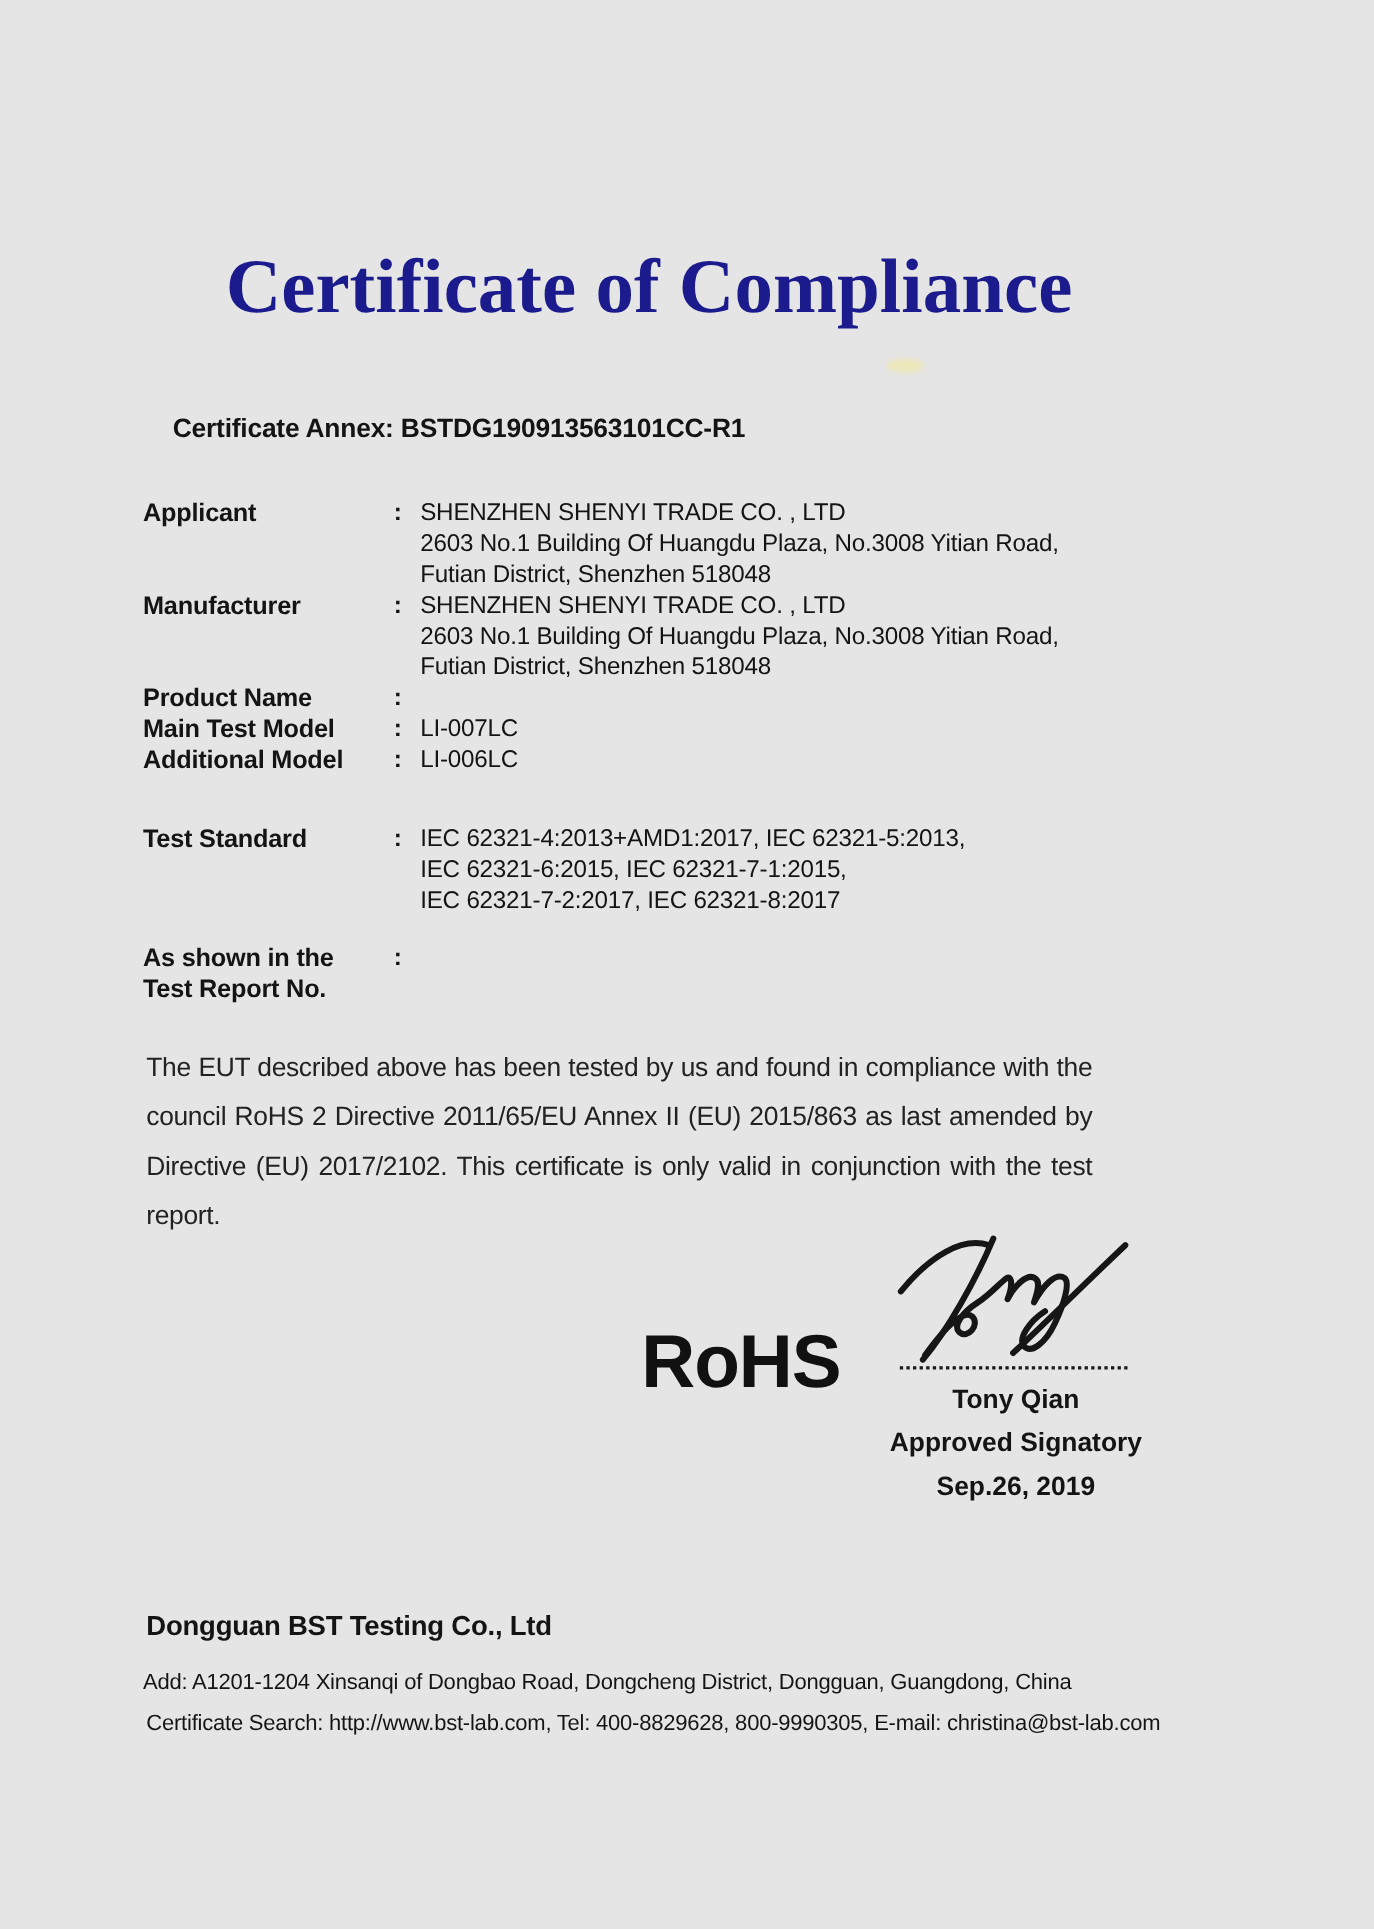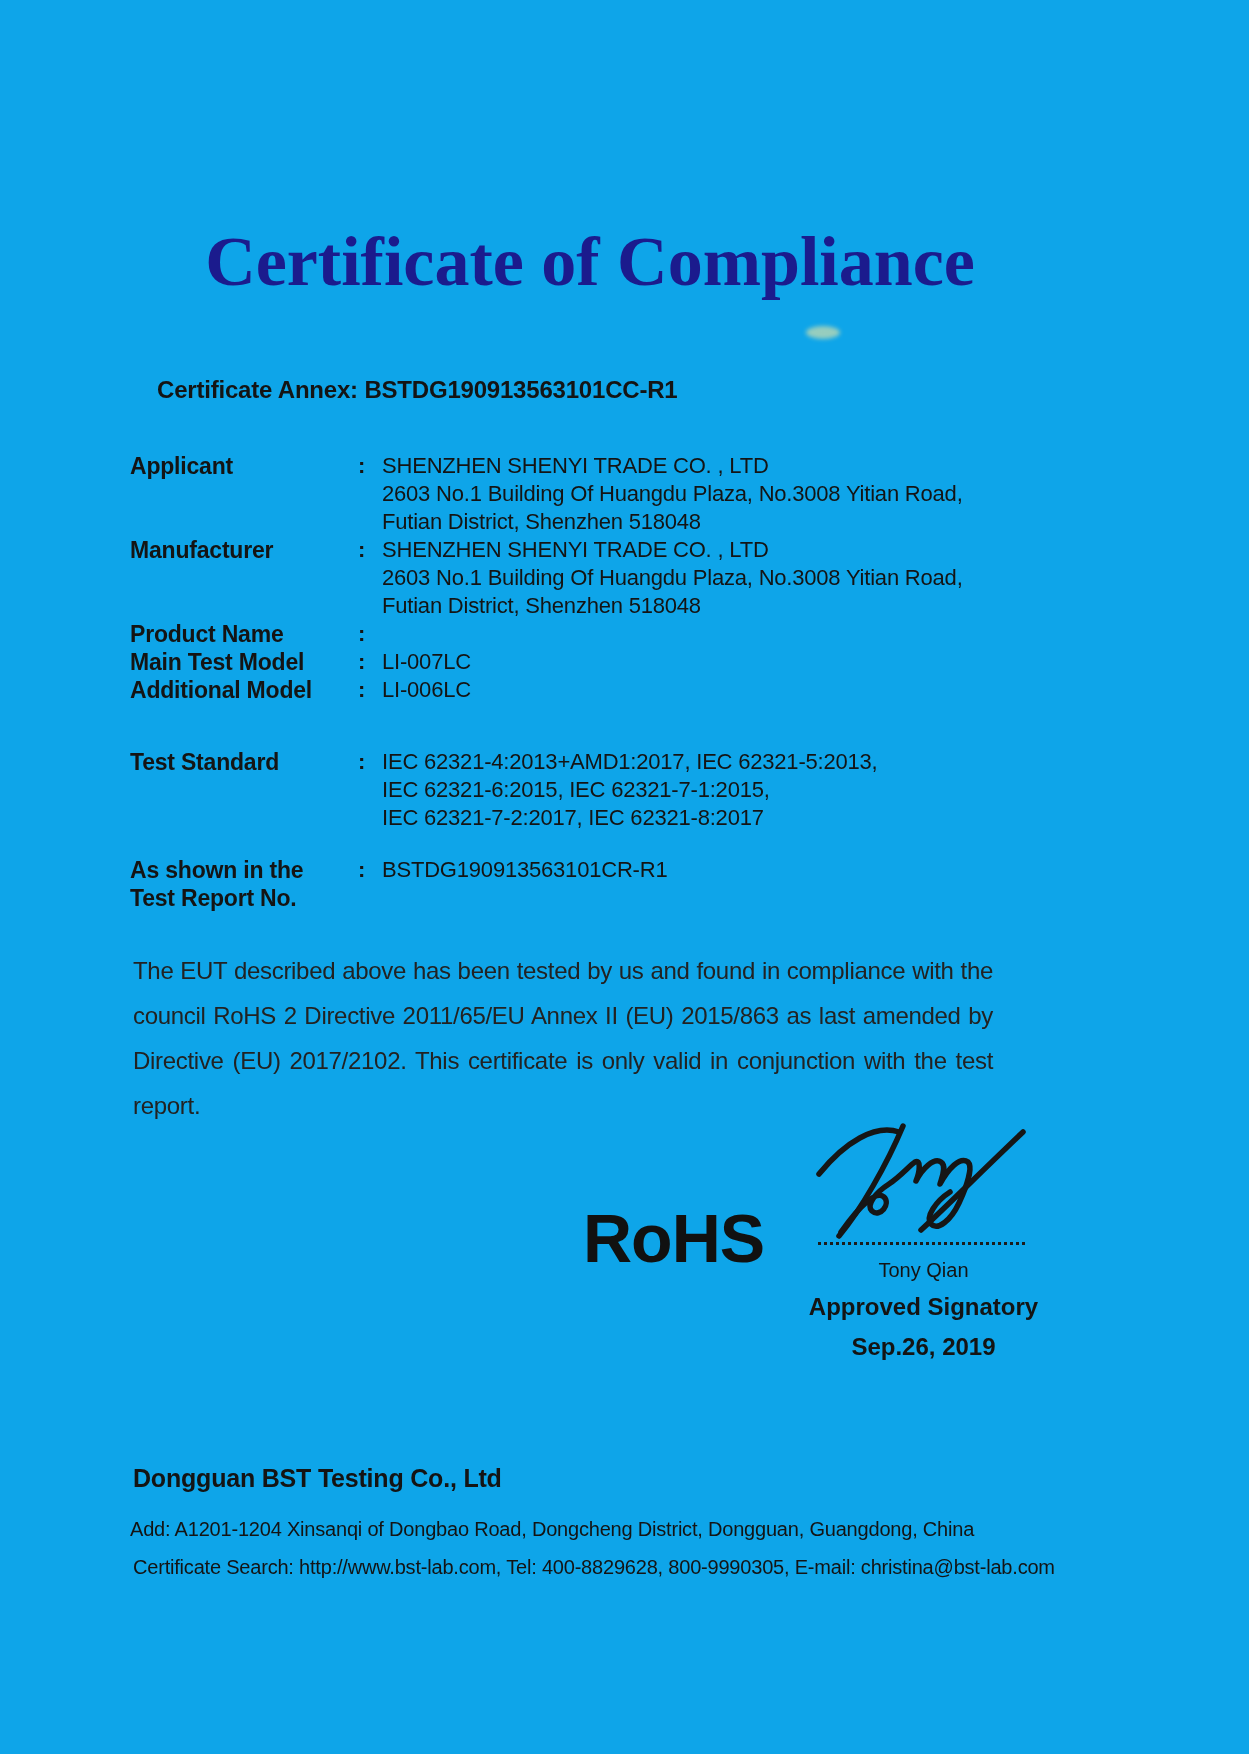--- a/index.html
+++ b/index.html
@@ -1,20 +1,20 @@
 <!DOCTYPE html>
 <html><head>
 <meta charset="utf-8">
 <style>
   * { margin:0; padding:0; box-sizing:border-box; }
   html,body { background:#ffffff; }
   .page {
     position:relative;
     width:1249px; height:1754px;
-    background:#0ea5e9;
+    background:#e5e5e5;
     font-family:"Liberation Sans", sans-serif;
     color:#141414;
     overflow:hidden;
   }
   .title {
     position:absolute; top:222px; left:0; width:1180px;
     text-align:center;
     font-family:"Liberation Serif", serif;
     font-weight:bold;
     font-size:70px;
@@ -48,21 +48,21 @@
   }
   .sig-block {
     position:absolute; top:1098px; left:806px; width:235px;
     text-align:center;
   }
   .sig-scribble { display:block; margin:0 auto; }
   .sig-line {
     border:none; border-top:3px dotted #1c1c1c;
     margin:2px 16px 0 12px; height:0;
   }
-  .sig-name  { margin-top:14px; font-size:20px; font-weight:normal; }
+  .sig-name  { margin-top:14px; font-size:24px; font-weight:bold; }
   .sig-title { margin-top:11px; font-size:24px; font-weight:bold; }
   .sig-date  { margin-top:12px; font-size:24px; font-weight:bold; }
   .stain {
     position:absolute; top:326px; left:806px; width:34px; height:13px;
     background:#f3e9a2; border-radius:50%;
     filter:blur(2px); opacity:0.6;
   }
   .footer-company {
     position:absolute; top:1464px; left:133px;
     font-size:25px; font-weight:bold; letter-spacing:-0.2px;
@@ -139,21 +139,20 @@
         <div class="b">IEC 62321-7-2:2017, IEC 62321-8:2017</div>
       </div>
     </div>
 
     <div class="row gap-md">
       <div class="lbl">
         <div>As shown in the</div>
         <div>Test Report No.</div>
       </div>
       <div class="colon">:</div>
-      <div class="val b">BSTDG190913563101CR-R1</div>
     </div>
 
   </div>
 
   <div class="statement">The EUT described above has been tested by us and found in compliance with the council RoHS 2 Directive 2011/65/EU Annex II (EU) 2015/863 as last amended by Directive (EU) 2017/2102. This certificate is only valid in conjunction with the test report.</div>
 
   <div class="rohs">RoHS</div>
 
   <div class="sig-block">
     <svg class="sig-scribble" width="230" height="142" viewBox="0 0 230 142" aria-hidden="true">

